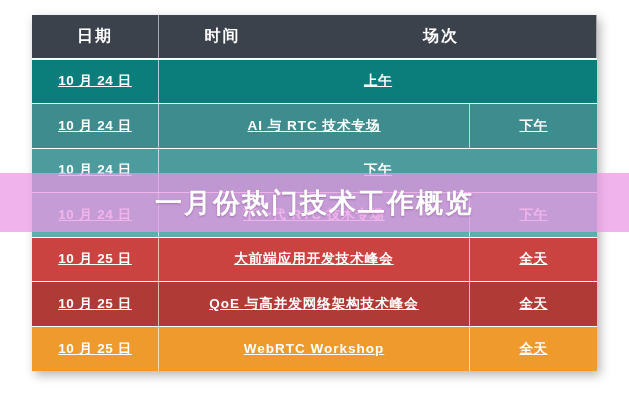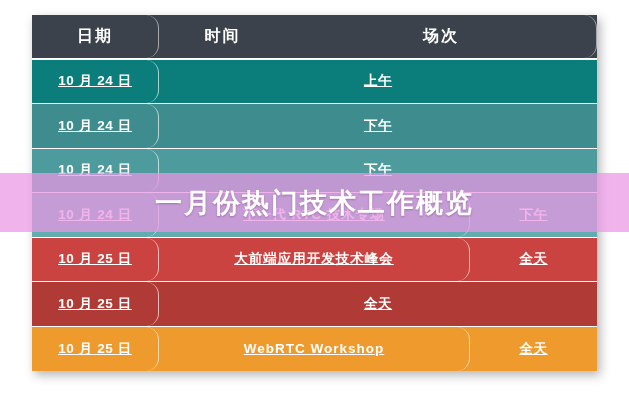--- a/index.html
+++ b/index.html
@@ -30,21 +30,20 @@
   .tcell{
     box-sizing:border-box;
     display:flex;align-items:center;justify-content:center;
     color:#ffffff;
     font-size:13.5px;
     letter-spacing:.6px;
     text-align:center;
     white-space:nowrap;
     overflow:hidden;
     border-right:1px solid rgba(255,255,255,.65);
-    border-radius:13px;
   }
   .tcell.c3{border-right:none;}
   .c1{flex:0 0 127px;}
   .c2{flex:0 0 311px;}
   .c3{flex:1 1 auto;}
 
   .trow.head{
     background:#3C424C;
     border-bottom:2px solid #ffffff;
   }
@@ -101,20 +100,21 @@
       <div class="tcell c2">场次</div>
     </div>
 
     <div class="trow body tone-teal1">
       <div class="tcell c1">10 月 24 日</div>
       <div class="tcell c3">上午</div>
     </div>
 
     <div class="trow body tone-teal2">
       <div class="tcell c1">10 月 24 日</div>
+      <div class="tcell c2">AI 与 RTC 技术专场</div>
       <div class="tcell c3">下午</div>
     </div>
 
     <div class="trow body tone-teal3">
       <div class="tcell c1">10 月 24 日</div>
       <div class="tcell c3">下午</div>
     </div>
 
     <div class="trow body tone-teal4">
       <div class="tcell c1">10 月 24 日</div>
@@ -123,20 +123,21 @@
     </div>
 
     <div class="trow body tone-red1">
       <div class="tcell c1">10 月 25 日</div>
       <div class="tcell c2">大前端应用开发技术峰会</div>
       <div class="tcell c3">全天</div>
     </div>
 
     <div class="trow body tone-red2">
       <div class="tcell c1">10 月 25 日</div>
+      <div class="tcell c2">QoE 与高并发网络架构技术峰会</div>
       <div class="tcell c3">全天</div>
     </div>
 
     <div class="trow body tone-orange">
       <div class="tcell c1">10 月 25 日</div>
       <div class="tcell c2">WebRTC Workshop</div>
       <div class="tcell c3">全天</div>
     </div>
 
   </div>

